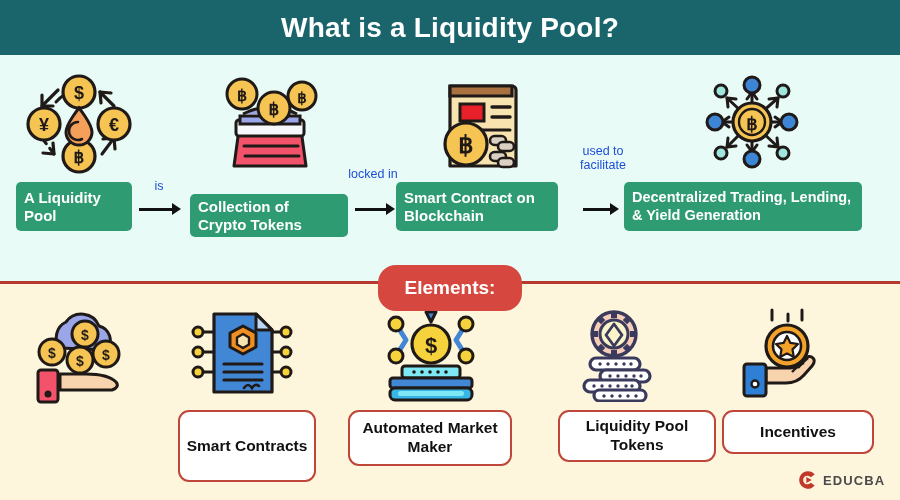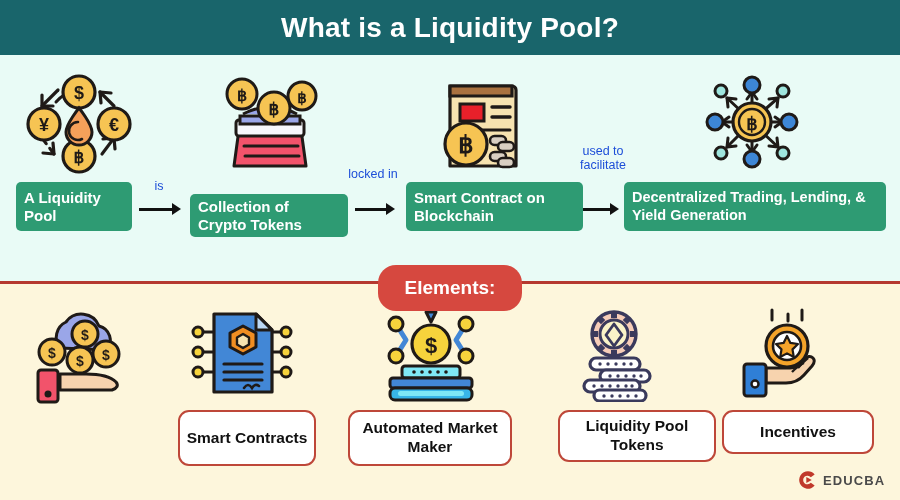--- a/index.html
+++ b/index.html
@@ -38,22 +38,22 @@
 
   
   .flowbox{
     position:absolute;background:#2E9B73;border-radius:5px;
     display:flex;align-items:center;justify-content:center;
     color:#ffffff;font-weight:bold;
     font-size:15px;line-height:1.18;padding:0 8px;box-sizing:border-box;
   }
   .b1{left:16px;top:182px;width:116px;height:49px;}
   .b2{left:190px;top:194px;width:158px;height:43px;}
-  .b3{left:406px;top:182px;width:177px;height:49px;}
-  .b4{left:624px;top:182px;width:262px;height:49px;font-size:14.5px;}
+  .b3{left:396px;top:182px;width:162px;height:49px;}
+  .b4{left:624px;top:182px;width:238px;height:49px;font-size:14.5px;}
 
   
   .arrow{position:absolute;height:20px;display:flex;align-items:center;}
   .arrow .shaft{height:3px;background:#111;}
   .arrow .head{
     width:0;height:0;border-top:6px solid transparent;
     border-bottom:6px solid transparent;border-left:9px solid #111;
     margin-left:-1px;
   }
   .a1{left:139px;top:199px;}
@@ -80,21 +80,21 @@
   }
 
   
   .card{
     position:absolute;background:#FFFFFF;border:2.5px solid #BE4739;
     border-radius:11px;display:flex;align-items:center;justify-content:center;
     text-align:center;color:#111;font-weight:bold;font-size:15.5px;
     line-height:1.2;box-sizing:border-box;padding:0 6px;
   }
   .c1{left:20px;top:410px;width:130px;height:56px;}
-  .c2{left:178px;top:410px;width:138px;height:56px;}
+  .c2{left:178px;top:410px;width:138px;height:72px;}
   .c3{left:348px;top:410px;width:164px;height:56px;}
   .c4{left:558px;top:410px;width:158px;height:52px;}
   .c5{left:722px;top:410px;width:152px;height:44px;}
 
   
   .icon{position:absolute;}
   .i-exchange{left:22px;top:72px;}
   .i-box{left:218px;top:72px;}
   .i-contract{left:438px;top:72px;}
   .i-network{left:702px;top:72px;}

